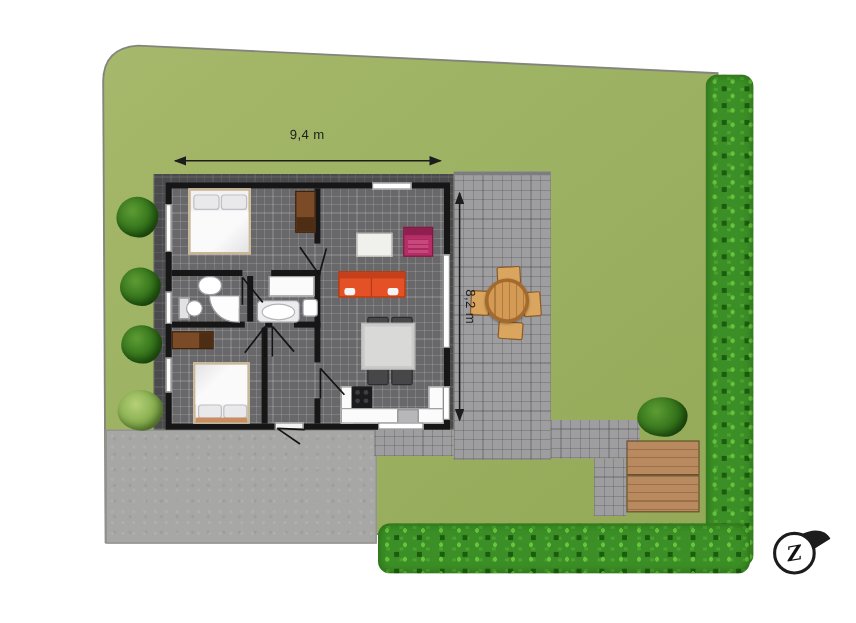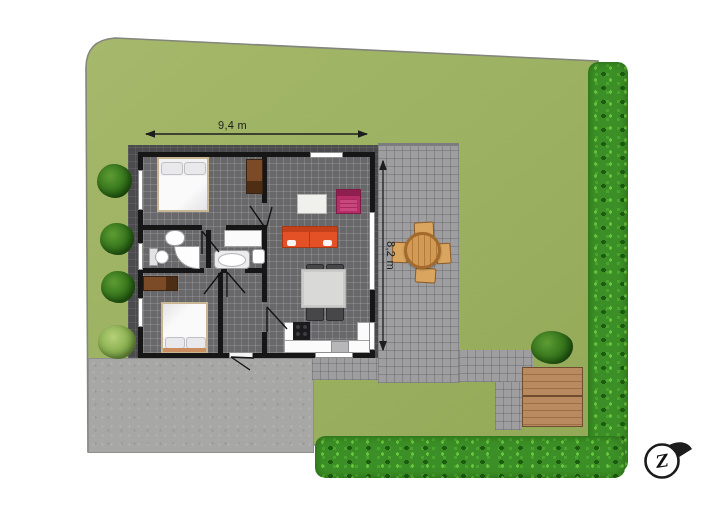--- a/index.html
+++ b/index.html
@@ -193,16 +193,16 @@
       <path d="M231,357 L250,370 M231,357 L254,358"></path>
     </g>
 
     <g>
       <path d="M 667,446 C 677,440 688,441 692,449 L 676,459 C 674.5,452 672,448.5 667,446 Z" fill="#1c1c1c"></path>
       <circle cx="662" cy="461" r="16.5" fill="#ffffff" stroke="#1c1c1c" stroke-width="2.6"></circle>
       <text x="662" y="467" text-anchor="middle" transform="rotate(-10 662 461)" style="font-family:'DejaVu Serif',serif;font-style:italic;font-weight:bold;font-size:17px;fill:#111">Z</text>
     </g>
   </svg>
 
-  <div class="abs dim-label" style="left:218px;top:119px;width:76px;">9,4 m</div>
+  <div class="abs dim-label" style="left:218px;top:107px;width:76px;text-align:center">9,4 m</div>
   <div class="abs dim-label" id="dim-depth-label" style="left:385px;top:228px;height:56px;text-align:center">8,2 m</div>
 
 </div>
 
 </body></html>

